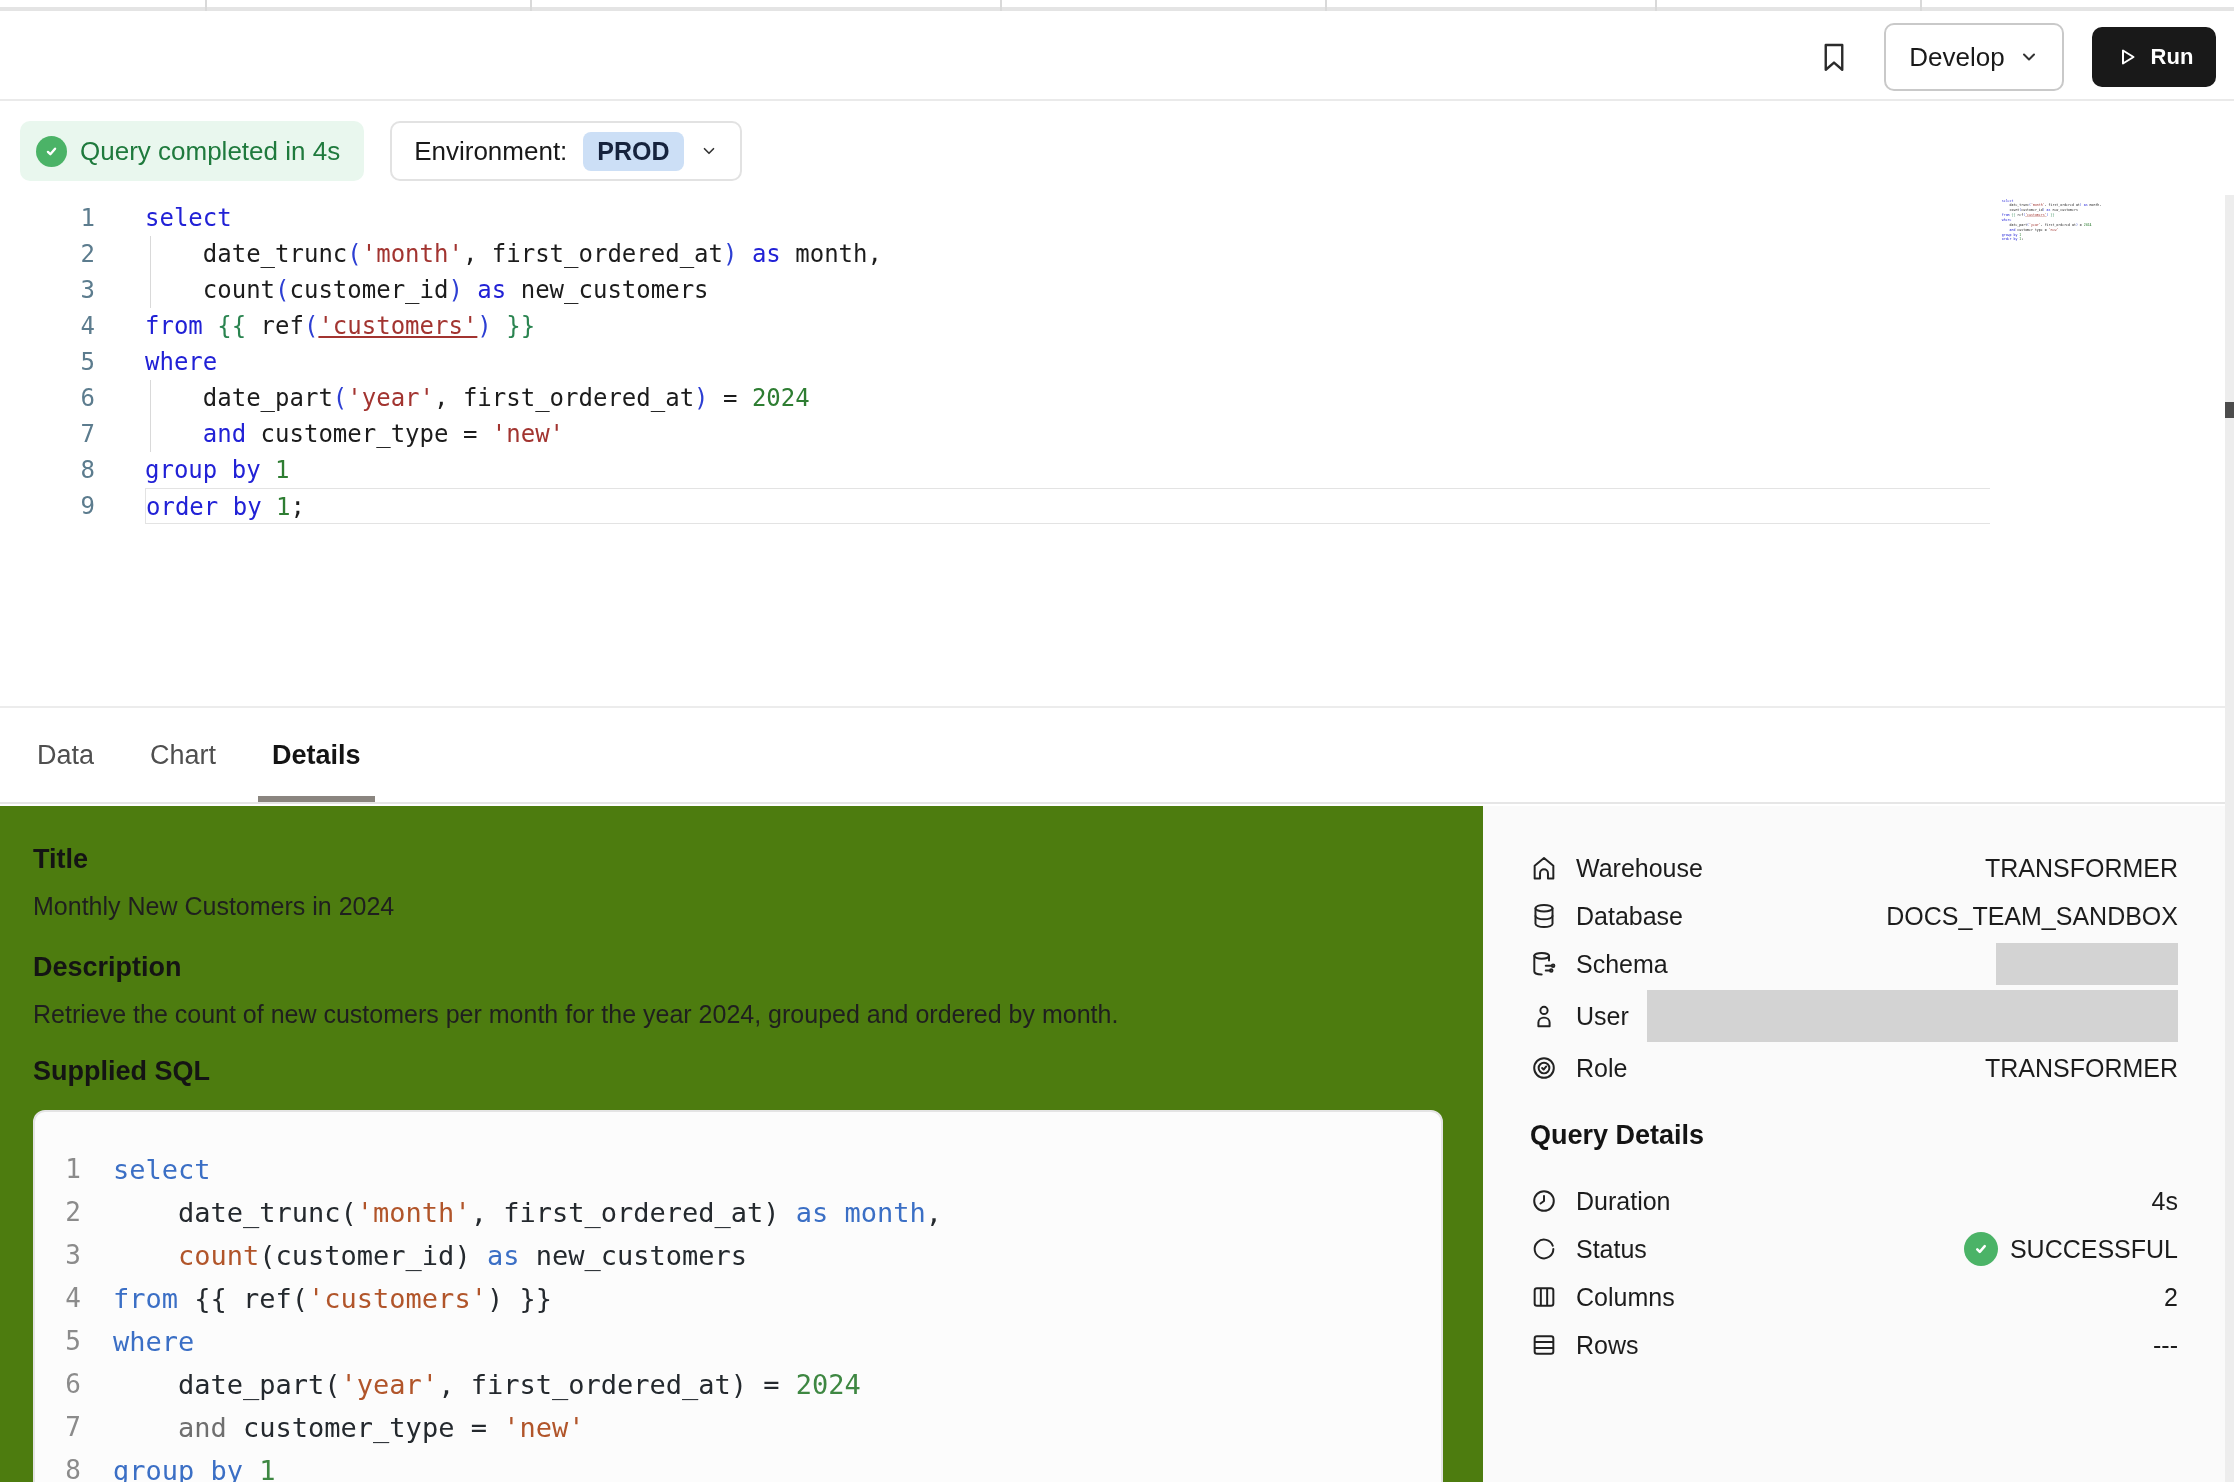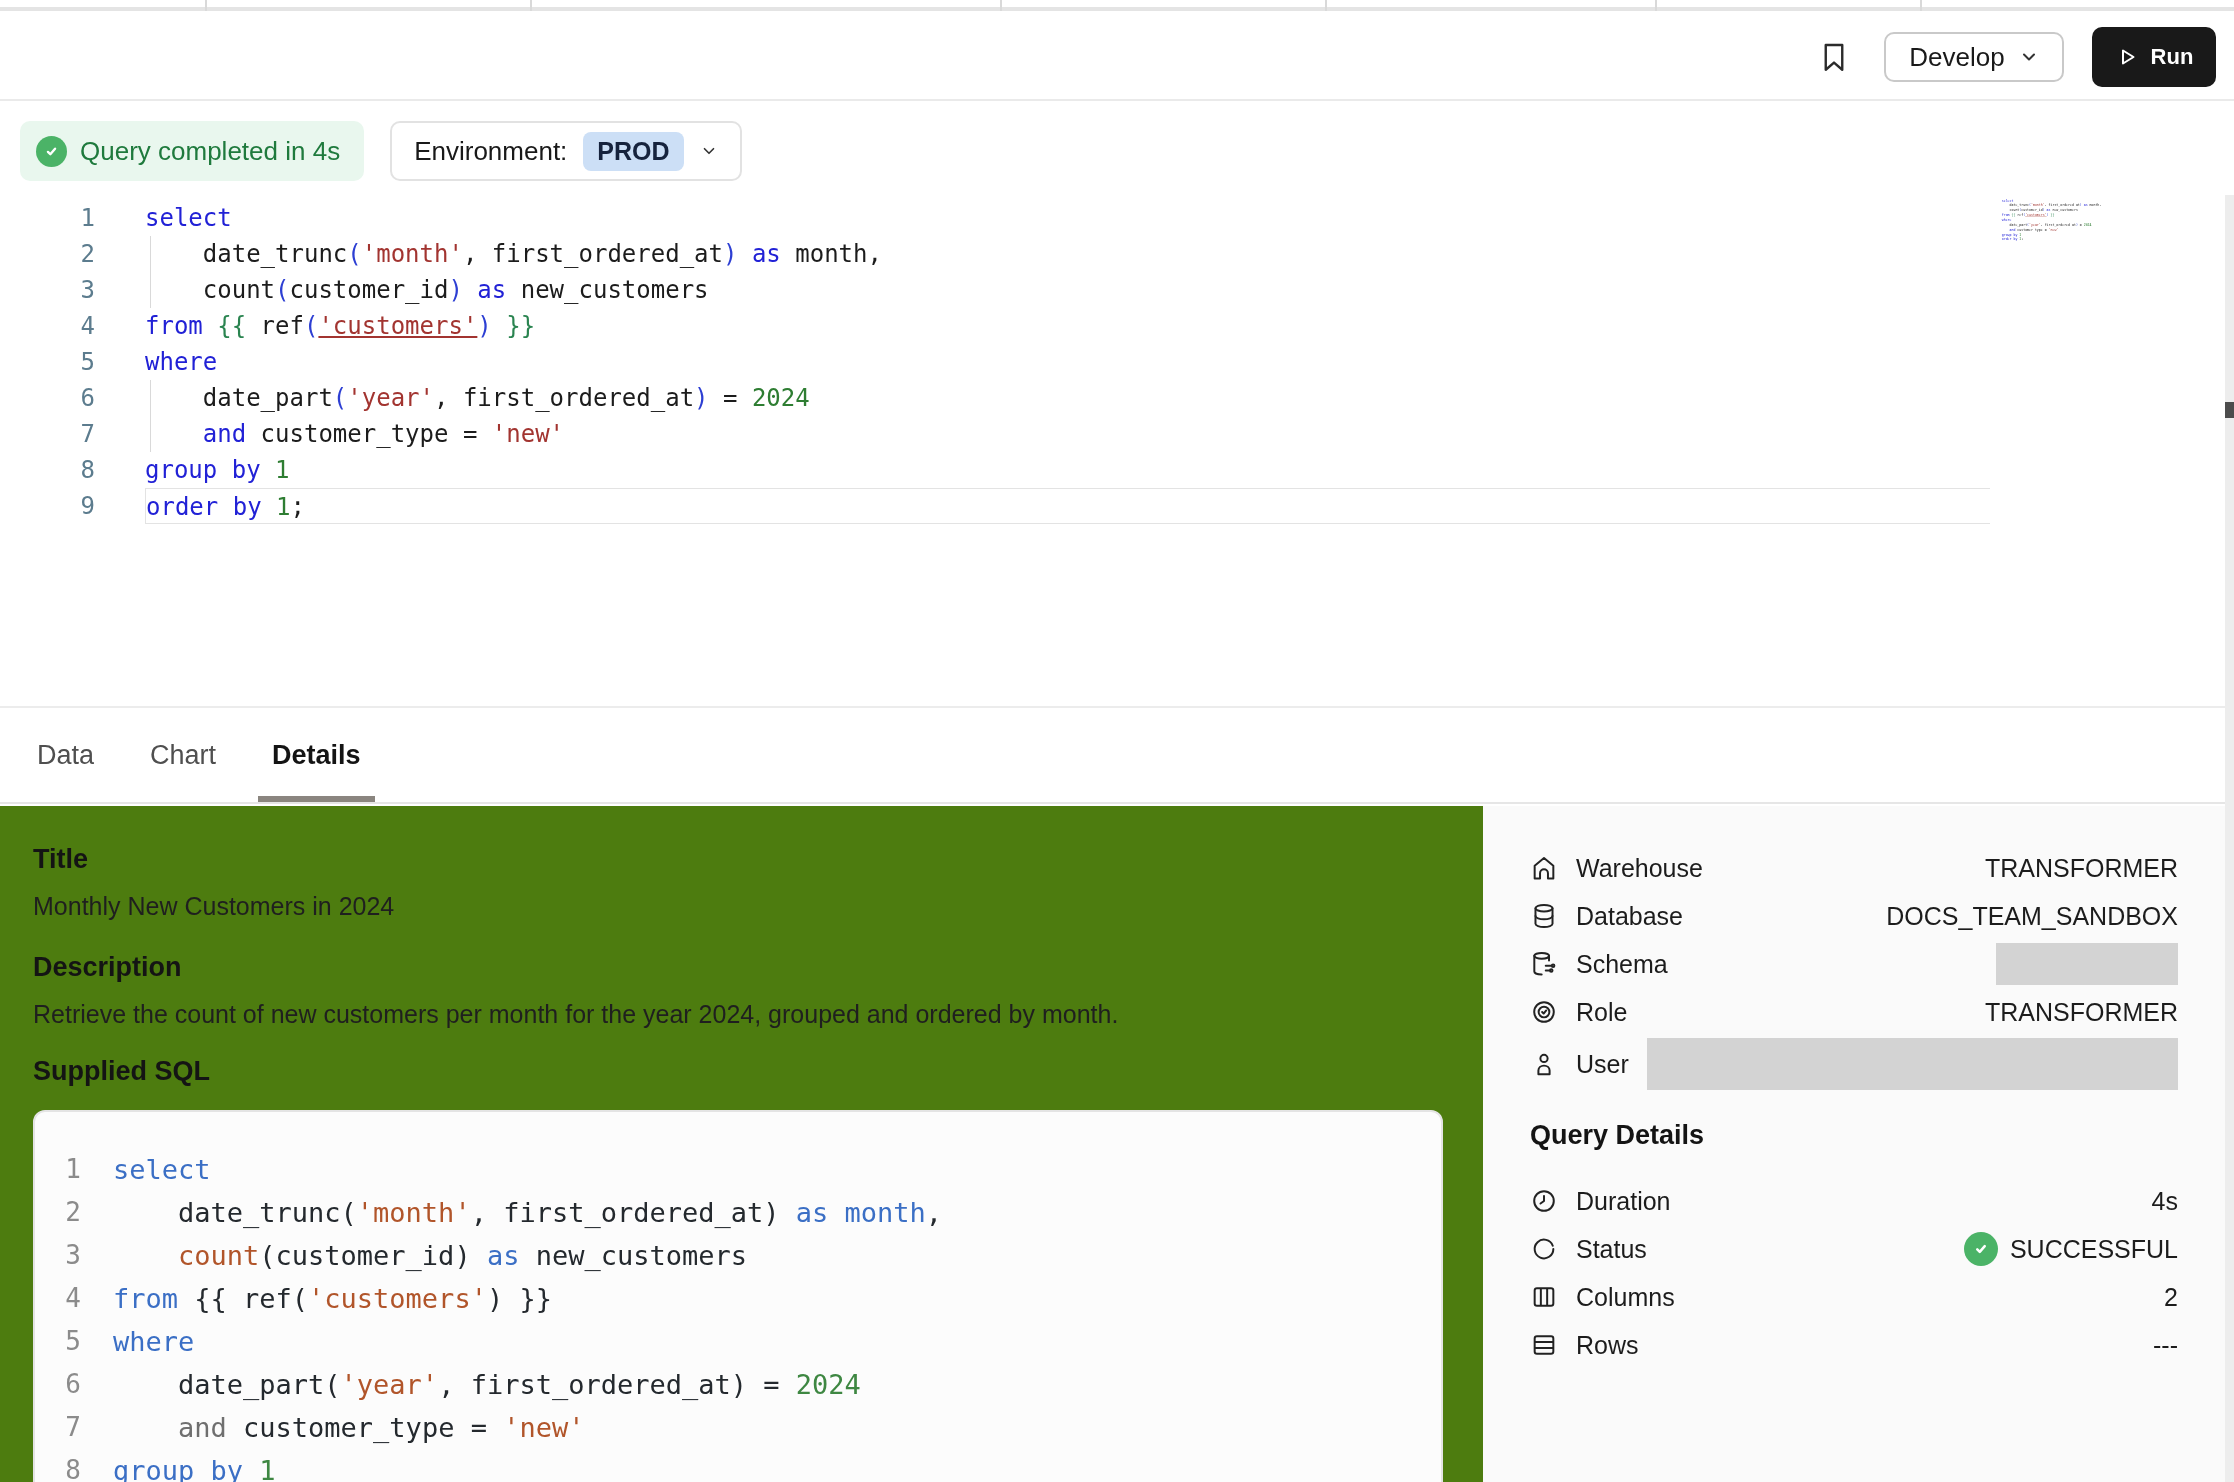--- a/index.html
+++ b/index.html
@@ -9,21 +9,21 @@
     background:#ffffff; font-family:"Liberation Sans", sans-serif; color:#1c1c1c;
   }
   
   .top-strip { position:absolute; top:0; left:0; width:100%; height:11px; background:#fff; border-bottom:4px solid #e4e4e4; }
   .top-strip .sep { position:absolute; top:0; width:2px; height:11px; background:#d9d9d9; }
   
   .header { position:absolute; top:15px; left:0; width:100%; height:86px;
             display:flex; align-items:center; justify-content:flex-end; gap:28px; padding-right:18px;
             border-bottom:2px solid #eaeaea; background:#fff; }
   .icon-btn { width:44px; height:44px; display:flex; align-items:center; justify-content:center; background:none; border:none; cursor:pointer; color:#2b2b2b; }
-  .develop-btn { height:50px; min-width:180px; display:flex; align-items:center; justify-content:center; gap:14px;
+  .develop-btn { height:68px; min-width:180px; display:flex; align-items:center; justify-content:center; gap:14px;
                  background:#fff; border:2px solid #c9c9c9; border-radius:10px; font-size:26px; font-weight:500; color:#191919; cursor:pointer; font-family:inherit;}
   .run-btn { height:60px; min-width:124px; display:flex; align-items:center; justify-content:center; gap:12px;
              background:#191919; color:#fff; border:none; border-radius:10px; font-size:22px; font-weight:600; cursor:pointer; font-family:inherit; padding:0 22px;}
   
   .status-row { position:absolute; top:121px; left:20px; display:flex; gap:26px; height:60px; align-items:center; }
   .query-badge { display:flex; align-items:center; gap:13px; height:60px; padding:0 24px 0 16px;
                  background:#e9f7ee; border-radius:10px; color:#1f7a3d; font-size:26px; font-weight:500; }
   .check-circle { width:31px; height:31px; border-radius:50%; background:#4bb367; display:flex; align-items:center; justify-content:center; flex:none; }
   .env-box { display:flex; align-items:center; gap:16px; height:60px; padding:0 22px;
              background:#fff; border:2px solid #e2e2e2; border-radius:10px; font-size:26px; color:#191919; cursor:pointer; }
@@ -235,41 +235,41 @@
               <path d="M13.5 13.5h4.5"></path>
               <circle cx="19.8" cy="13.5" r="1.1"></circle>
               <path d="M13.5 17.5h2.8"></path>
               <circle cx="18.2" cy="17.5" r="1.1"></circle>
             </svg>
         </span>
         <span>Schema</span>
         <span class="redacted schema"></span>
       </div>
 
+      <div class="srow" style="height:56px">
+        <span class="icon">
+          <svg width="28" height="28" viewBox="0 0 24 24" fill="none" stroke="currentColor" stroke-width="1.7" stroke-linecap="round" stroke-linejoin="round">
+              <circle cx="12" cy="7.2" r="3.1"></circle>
+              <path d="M7.2 20.8v-3.2c0-2.4 2.1-4.2 4.8-4.2s4.8 1.8 4.8 4.2v3.2z"></path>
+            </svg>
+        </span>
+        <span>User</span>
+        <span class="redacted user"></span>
+      </div>
+
       <div class="srow">
         <span class="icon">
           <svg width="28" height="28" viewBox="0 0 24 24" fill="none" stroke="currentColor" stroke-width="1.7" stroke-linecap="round" stroke-linejoin="round">
               <circle cx="12" cy="12" r="8.4"></circle>
               <circle cx="12" cy="12" r="4.6"></circle>
               <path d="m10.4 12 1.3 1.3 2.2-2.6"></path>
             </svg>
         </span>
         <span>Role</span>
         <span class="val">TRANSFORMER</span>
-      </div>
-
-      <div class="srow" style="height:56px">
-        <span class="icon">
-          <svg width="28" height="28" viewBox="0 0 24 24" fill="none" stroke="currentColor" stroke-width="1.7" stroke-linecap="round" stroke-linejoin="round">
-              <circle cx="12" cy="7.2" r="3.1"></circle>
-              <path d="M7.2 20.8v-3.2c0-2.4 2.1-4.2 4.8-4.2s4.8 1.8 4.8 4.2v3.2z"></path>
-            </svg>
-        </span>
-        <span>User</span>
-        <span class="redacted user"></span>
       </div>
 
       <h3 class="qd-head">Query Details</h3>
 
       <div class="srow">
         <span class="icon">
           <svg width="28" height="28" viewBox="0 0 24 24" fill="none" stroke="currentColor" stroke-width="1.7" stroke-linecap="round" stroke-linejoin="round">
               <circle cx="12" cy="12" r="8.4"></circle>
               <path d="M12 7.6V12l-3 2.2"></path>
             </svg>

